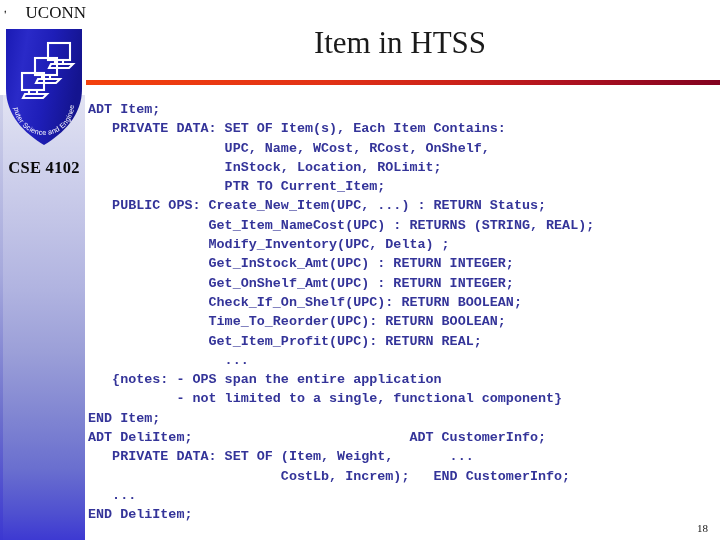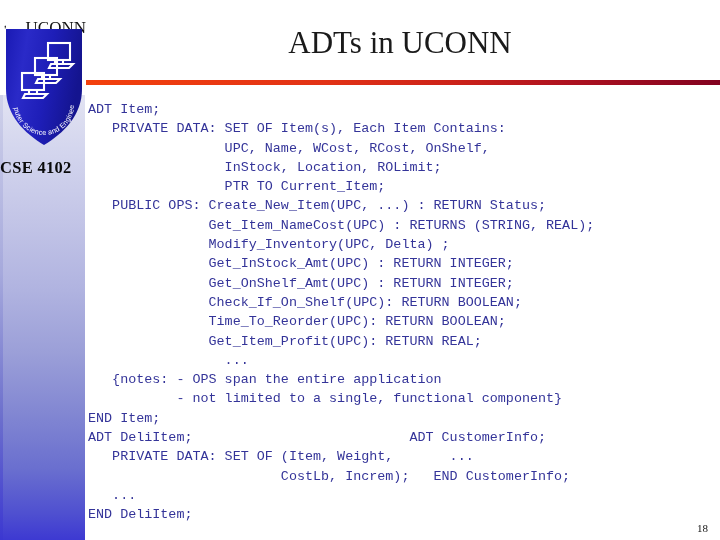--- a/index.html
+++ b/index.html
@@ -44,21 +44,21 @@
         #cfd1ea 0%,
         #a6a9dc 40%,
         #6d70cd 72%,
         #3b37d1 100%);
   }
 
   
   #uconn-mark {
     position: absolute;
     left: 4px;
-    top: 15px;
+    top: 0;
     width: 82px;
     height: 24px;
     display: flex;
     align-items: center;
     gap: 19px;
   }
   #uconn-emblem { width: 17px; height: 20px; display:block; }
   #uconn-text {
     font-family: "Liberation Serif", "DejaVu Serif", serif;
     font-size: 17px;
@@ -75,20 +75,21 @@
     width: 84px;
     height: 122px;
   }
 
   
   #cse-course {
     position: absolute;
     left: 0px;
     top: 158px;
     width: 88px;
+    text-align: center;
     font-family: "Liberation Serif", "DejaVu Serif", serif;
     font-weight: bold;
     font-size: 16.5px;
     color: #0a0a0a;
     letter-spacing: 0.3px;
   }
 
   
   #slide-title {
     position: absolute;
@@ -120,21 +121,21 @@
   }
 
   
   #code-body {
     position: absolute;
     left: 88px;
     top: 100px;
     width: 632px;
     font-family: "Liberation Mono", "DejaVu Sans Mono", monospace;
     font-size: 13.4px;
-    font-weight: normal;
+    font-weight: bold;
     line-height: 19.3px;
     color: #343499;
     white-space: pre;
     letter-spacing: 0px;
   }
   #code-body .code-line {
     display: block;
     height: 19.3px;
     white-space: pre;
   }
@@ -198,21 +199,21 @@
       <path d="M27 63 L27 67 M35 63 L35 67 M21 71 L41 71 L45 67 L23 67 Z"></path>
     </g>
 
     <text font-family="&quot;Liberation Sans&quot;, sans-serif" font-size="7.2" fill="#ffffff" letter-spacing="0.2">
       <textPath href="#mottoArc" startOffset="50%" text-anchor="middle">Computer Science and Engineering</textPath>
     </text>
   </svg>
 
   <div id="cse-course">CSE 4102</div>
 
-  <div id="slide-title" style="color: rgb(26, 26, 26);">ADTs in UCONN</div>
+  <div id="slide-title" style="color: rgb(26, 26, 26);">Item in HTSS</div>
 
   <div id="title-rule" style="background: linear-gradient(to right, rgb(243, 65, 13) 0%, rgb(226, 50, 22) 38%, rgb(204, 34, 25) 58%, rgb(174, 18, 32) 76%, rgb(130, 2, 32) 100%);"></div>
 
   <div id="code-body" style="color: rgb(52, 52, 153);"><span class="code-line">ADT Item;</span><span class="code-line">   PRIVATE DATA: SET OF Item(s), Each Item Contains:</span><span class="code-line">                 UPC, Name, WCost, RCost, OnShelf,</span><span class="code-line">                 InStock, Location, ROLimit;</span><span class="code-line">                 PTR TO Current_Item;</span><span class="code-line">   PUBLIC OPS: Create_New_Item(UPC, ...) : RETURN Status;</span><span class="code-line">               Get_Item_NameCost(UPC) : RETURNS (STRING, REAL);</span><span class="code-line">               Modify_Inventory(UPC, Delta) ;</span><span class="code-line">               Get_InStock_Amt(UPC) : RETURN INTEGER;</span><span class="code-line">               Get_OnShelf_Amt(UPC) : RETURN INTEGER;</span><span class="code-line">               Check_If_On_Shelf(UPC): RETURN BOOLEAN;</span><span class="code-line">               Time_To_Reorder(UPC): RETURN BOOLEAN;</span><span class="code-line">               Get_Item_Profit(UPC): RETURN REAL;</span><span class="code-line">                 ...</span><span class="code-line">   {notes: - OPS span the entire application</span><span class="code-line">           - not limited to a single, functional component}</span><span class="code-line">END Item;</span><span class="code-line">ADT DeliItem;                           ADT CustomerInfo;</span><span class="code-line">   PRIVATE DATA: SET OF (Item, Weight,       ...</span><span class="code-line">                        CostLb, Increm);   END CustomerInfo;</span><span class="code-line">   ...</span><span class="code-line">END DeliItem;</span></div>
 
   <div id="page-number">18</div>
 
 </div>
 
 </body></html>

